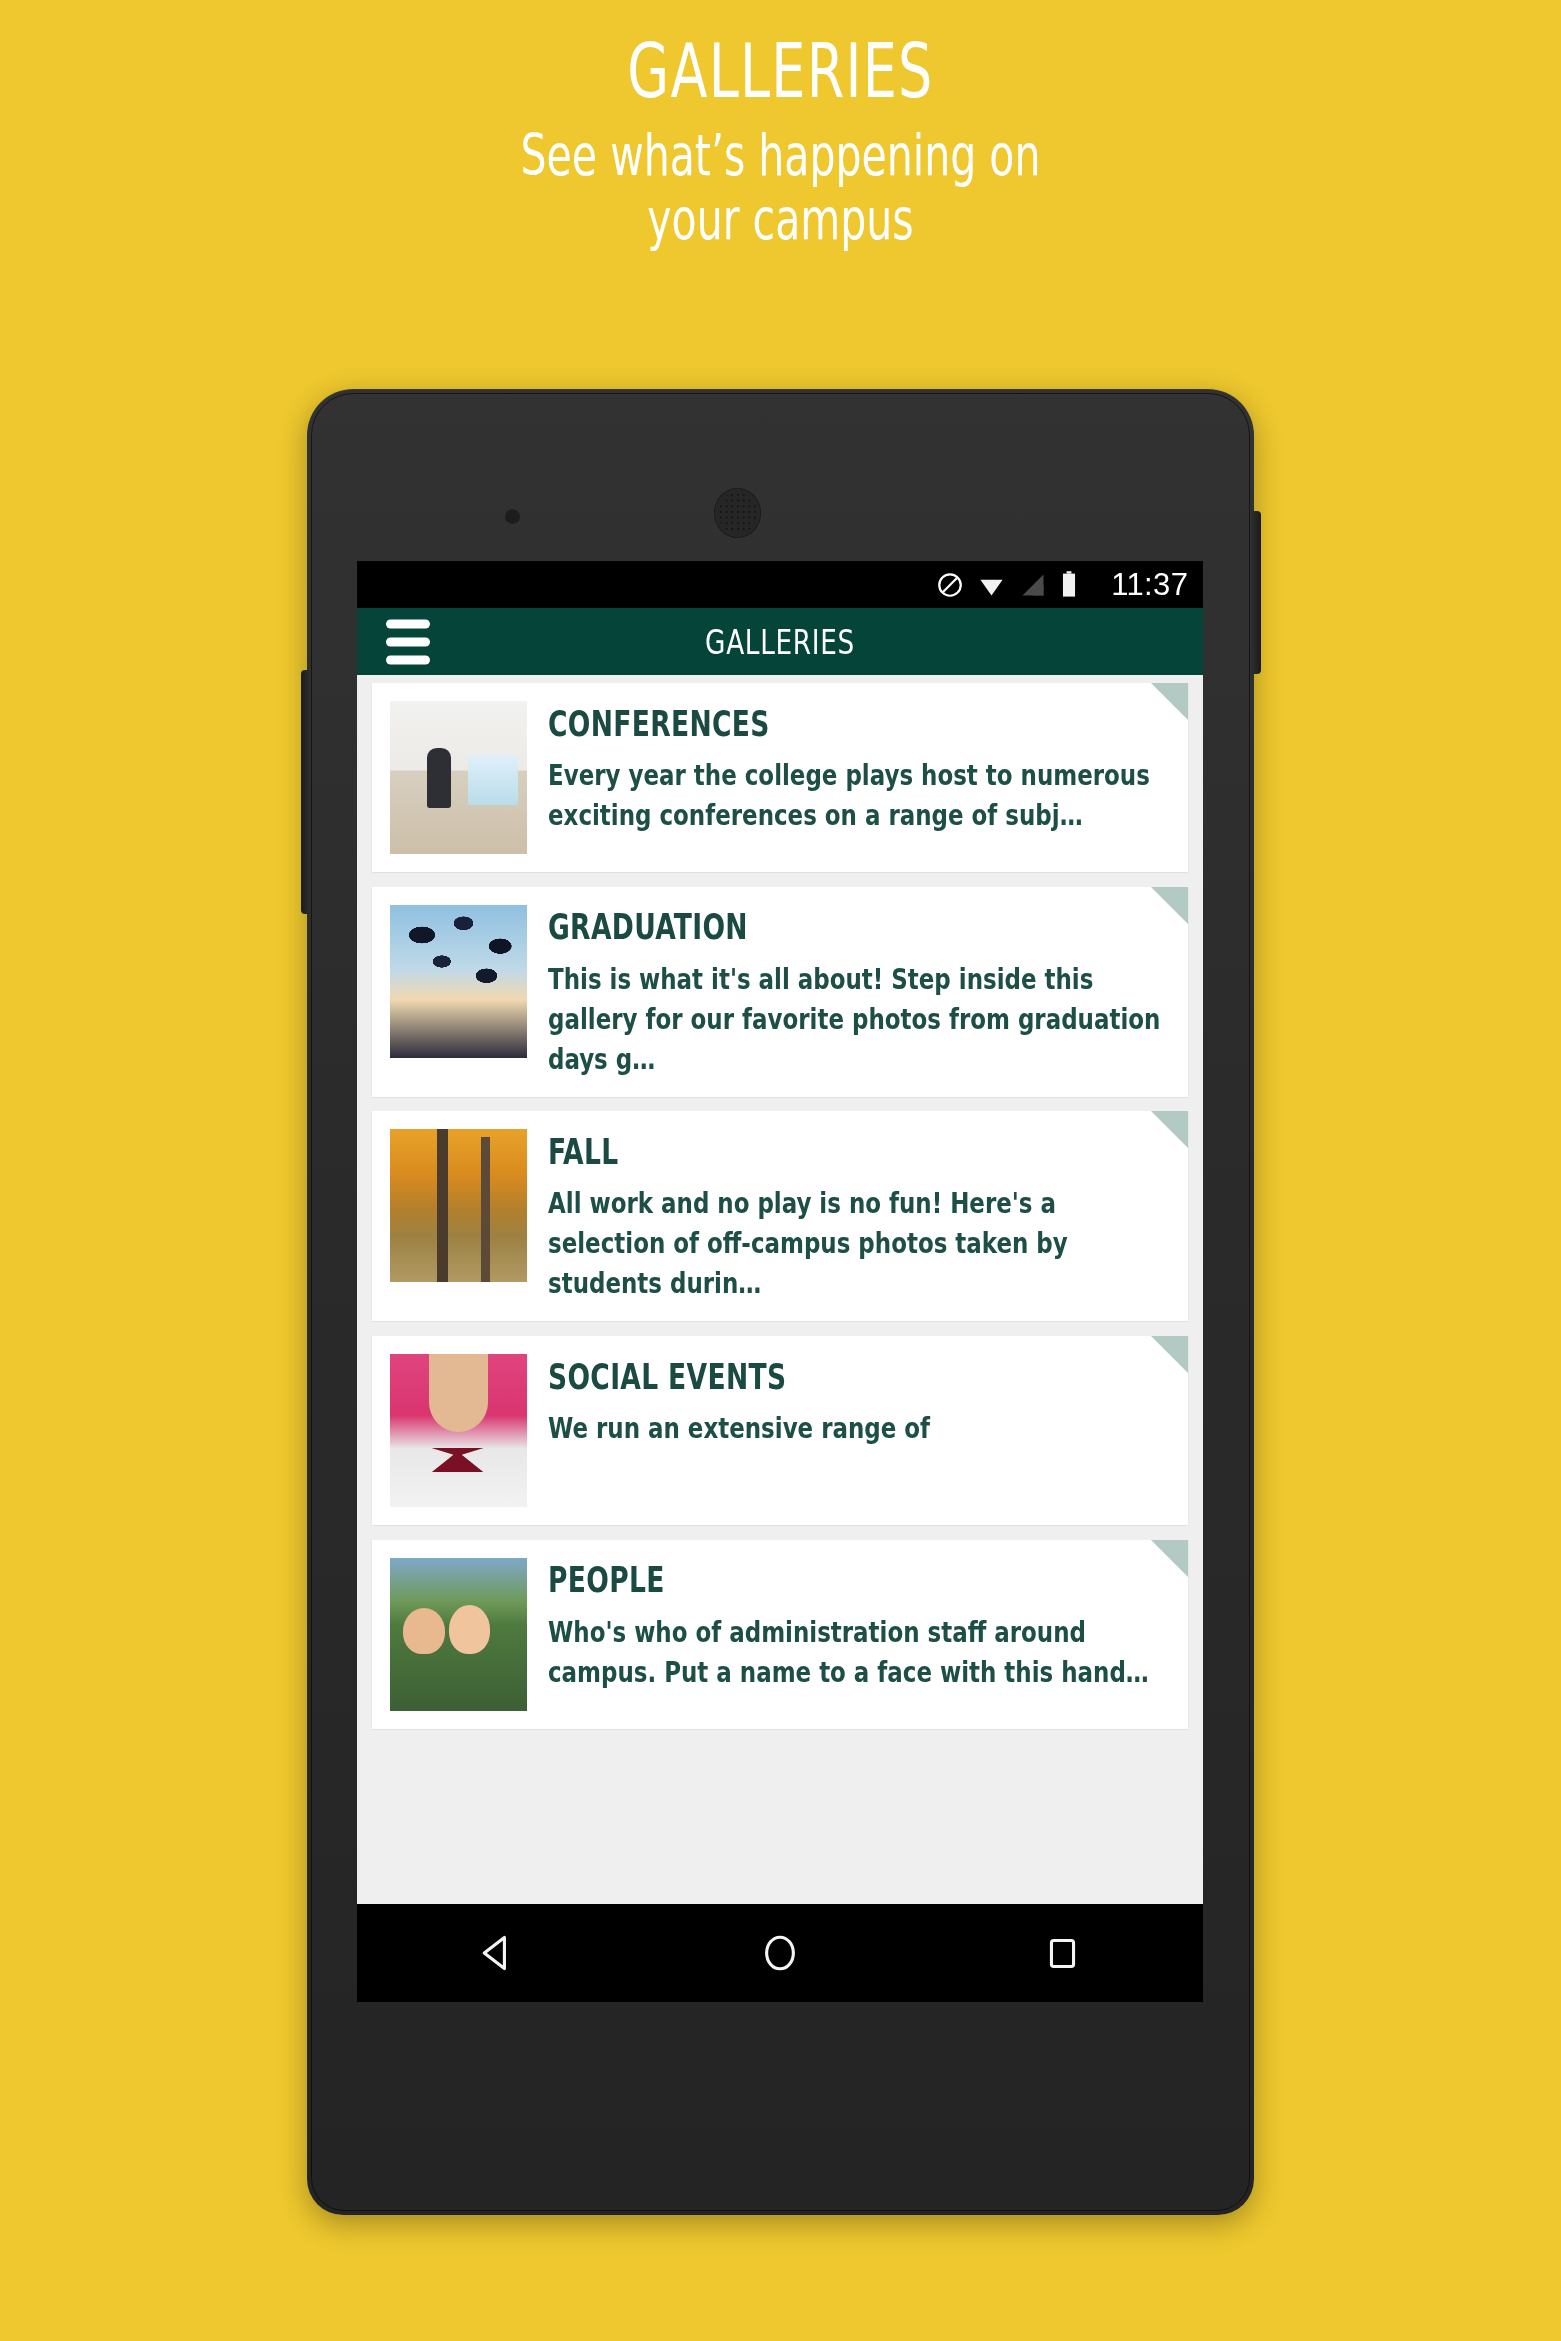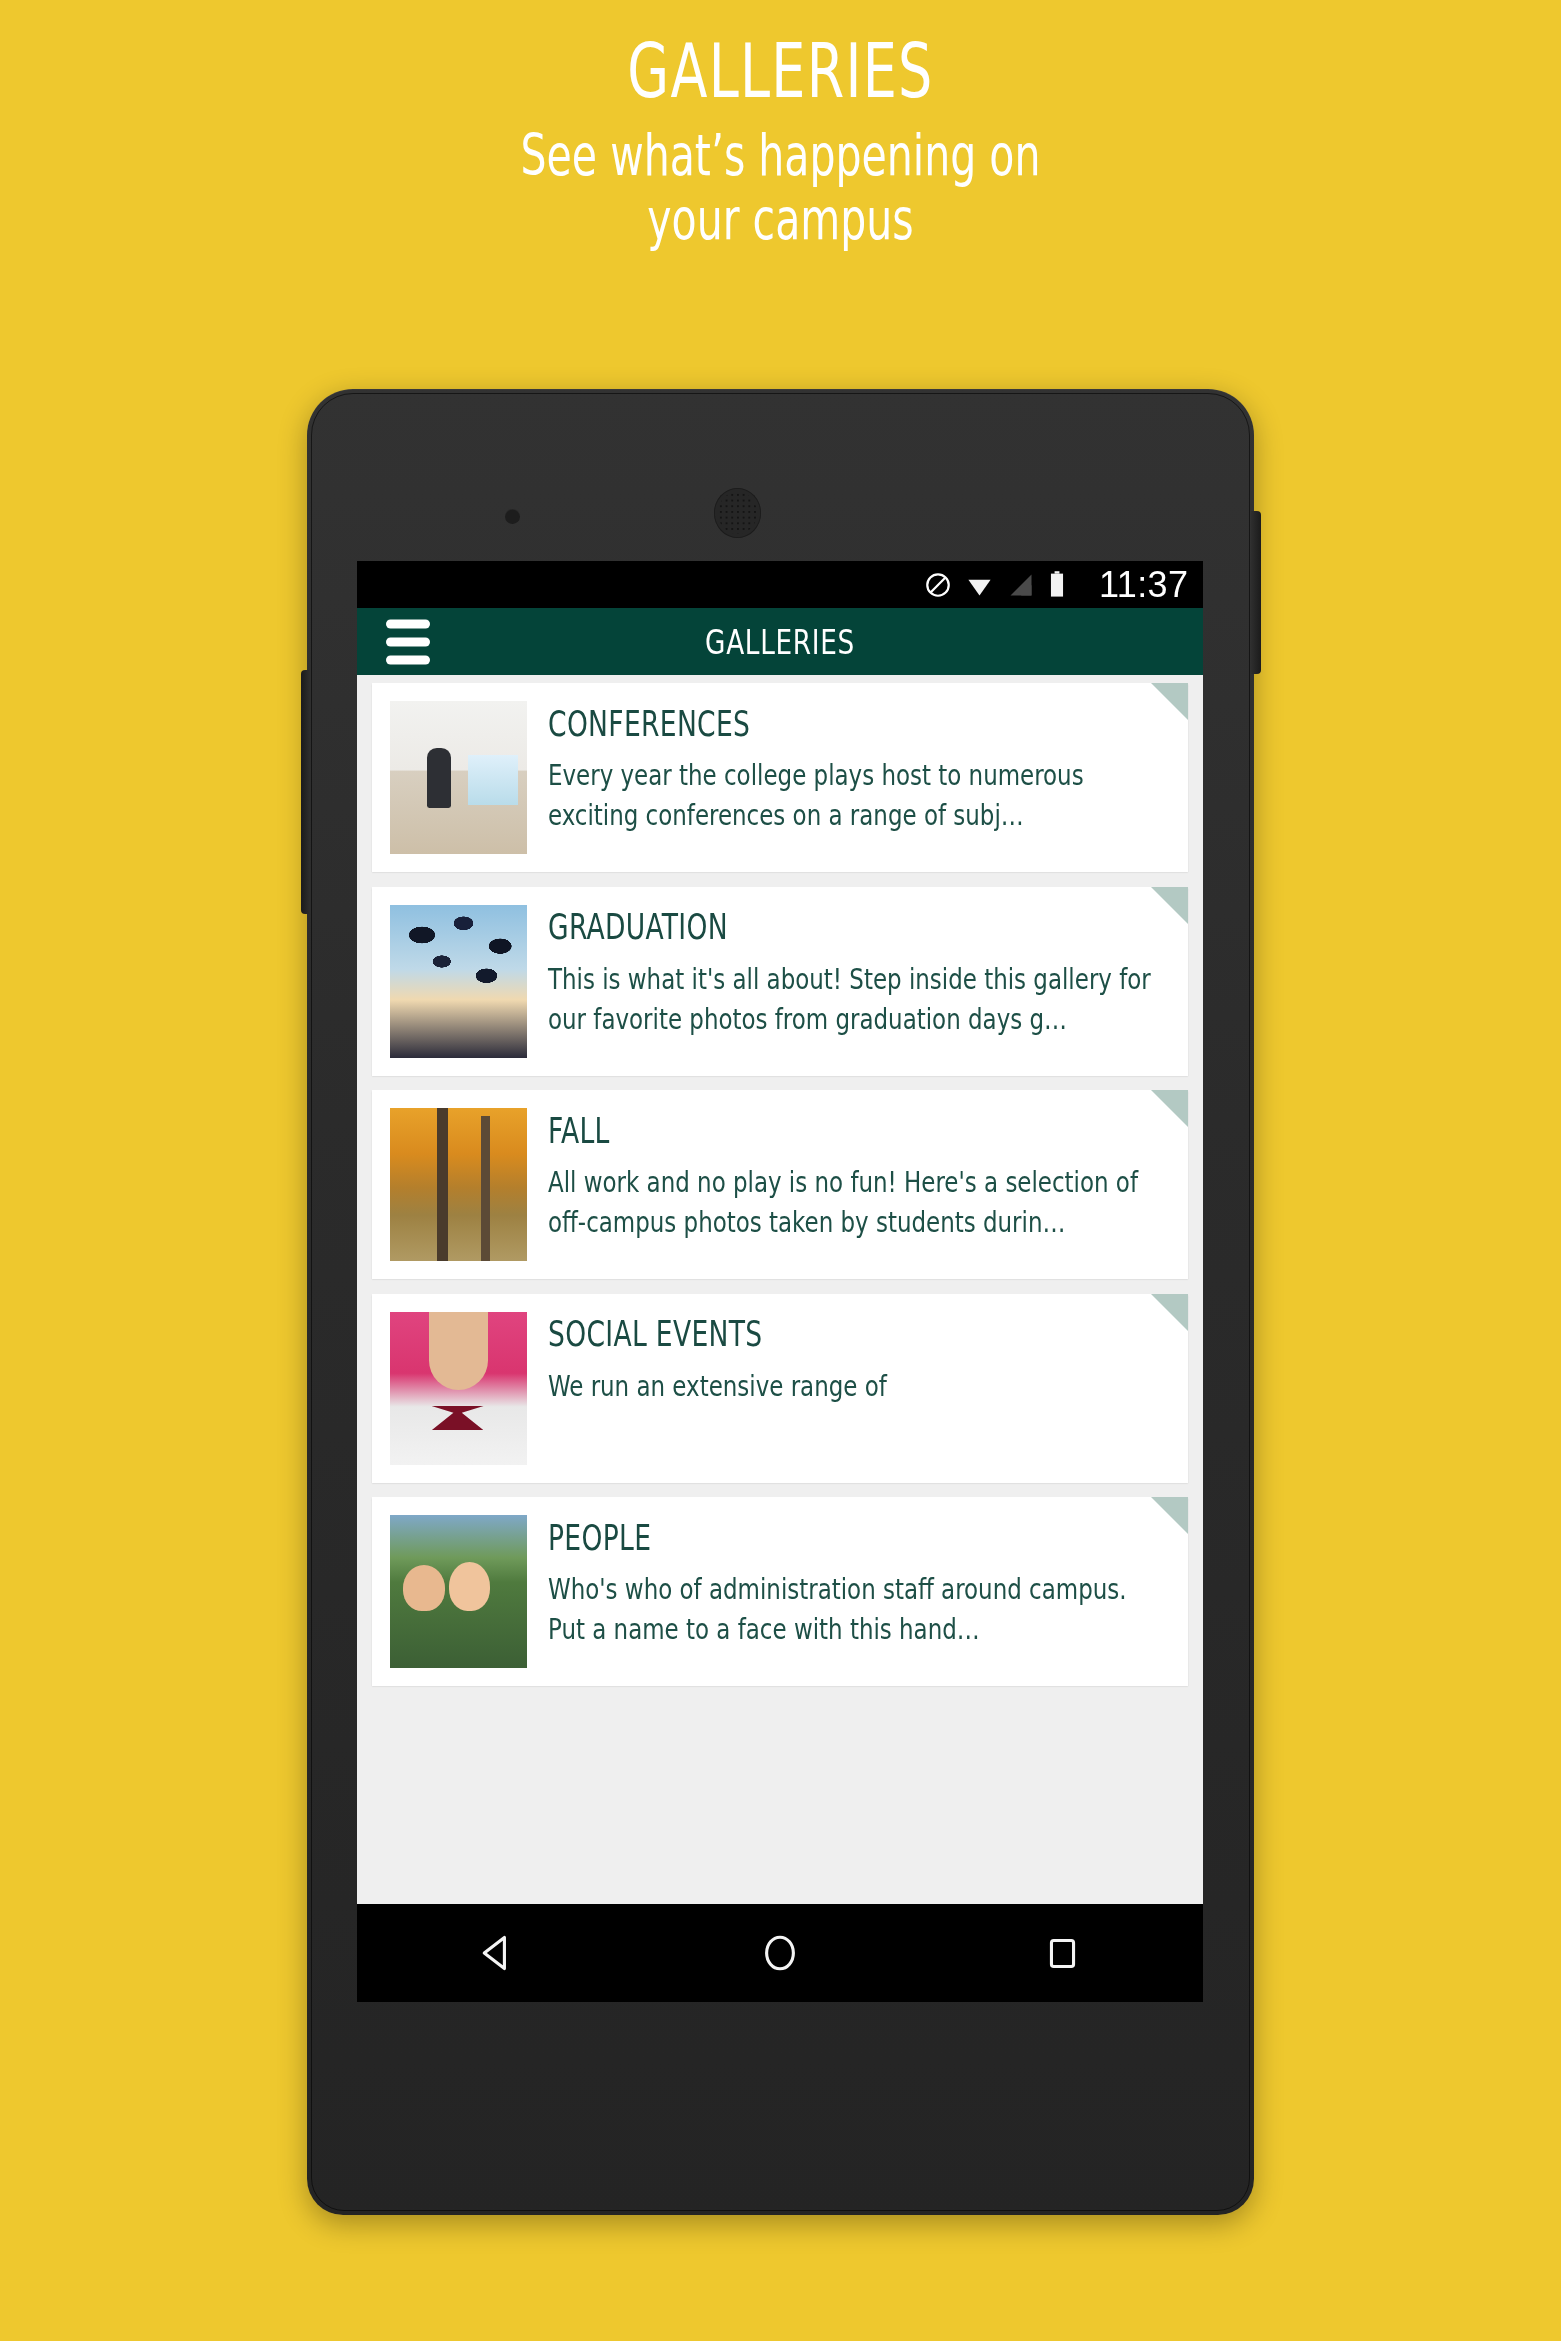--- a/index.html
+++ b/index.html
@@ -93,21 +93,21 @@
   }
 
   
   .statusbar {
     height:47px; background:#000;
     display:flex; align-items:center; justify-content:flex-end;
     padding-right:14.6px; gap:13px;
   }
   .sb-icon { display:block; }
   .sb-time {
-    color:#fff; font-size:36px; font-weight:400;
+    color:#fff; font-size:31px; font-weight:400;
     font-family:"Liberation Sans", sans-serif;
     letter-spacing:0.4px; margin-left:20px;
   }
 
   
   .appbar {
     height:67px; background:#044439;
     display:flex; align-items:center;
     position:relative;
   }
@@ -144,21 +144,21 @@
     width:0; height:0;
     border-top:37px solid #b3c9c3;
     border-left:37px solid transparent;
   }
   .thumb {
     width:137px; height:153px;
     flex:0 0 137px;
     background:#ccc;
     position:relative; overflow:hidden;
   }
-  .card-body { flex:1; min-width:0; padding-top:1.6px; }
+  .card-body { flex:1; min-width:0; padding-top:1.6px;font-weight:bold; }
   .card-title {
     font-family:"DejaVu Sans Condensed","Liberation Sans", sans-serif;
     font-size:36px;
     color:#1a4a42;
     letter-spacing:0.4px;
     transform:scaleX(0.82);
     transform-origin:left center;
     margin-bottom:11.4px;
     white-space:nowrap;
   }

